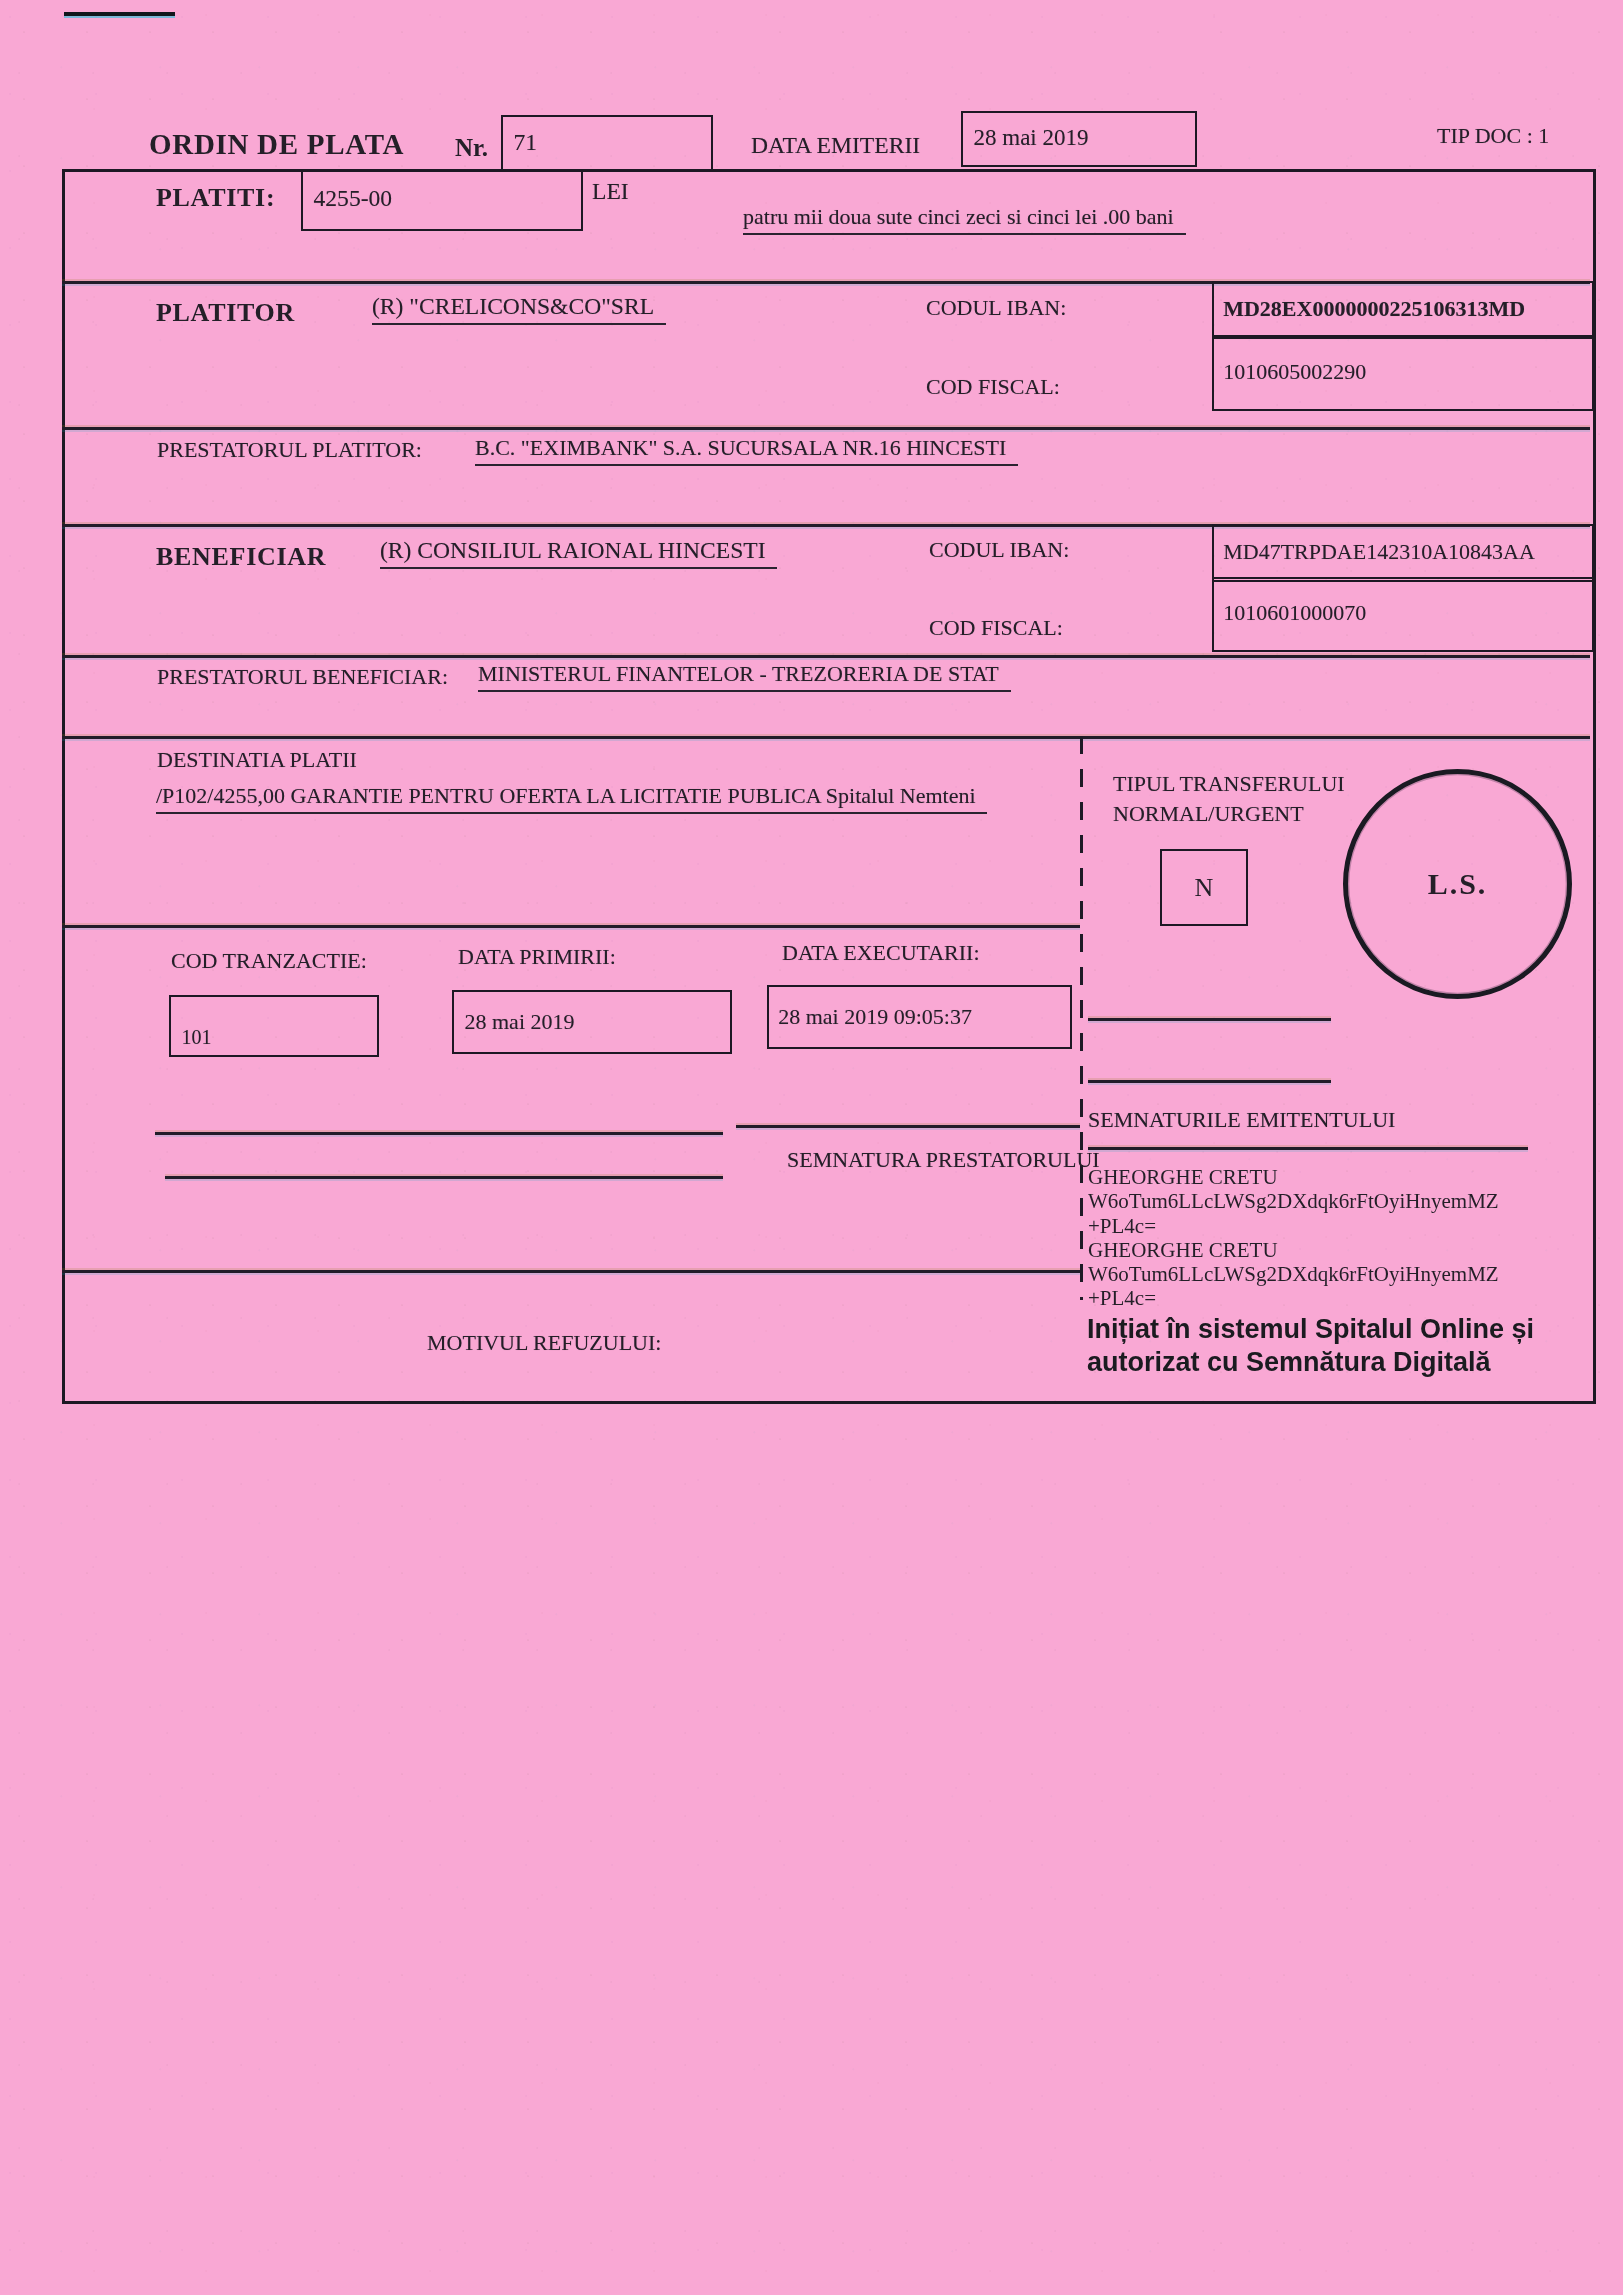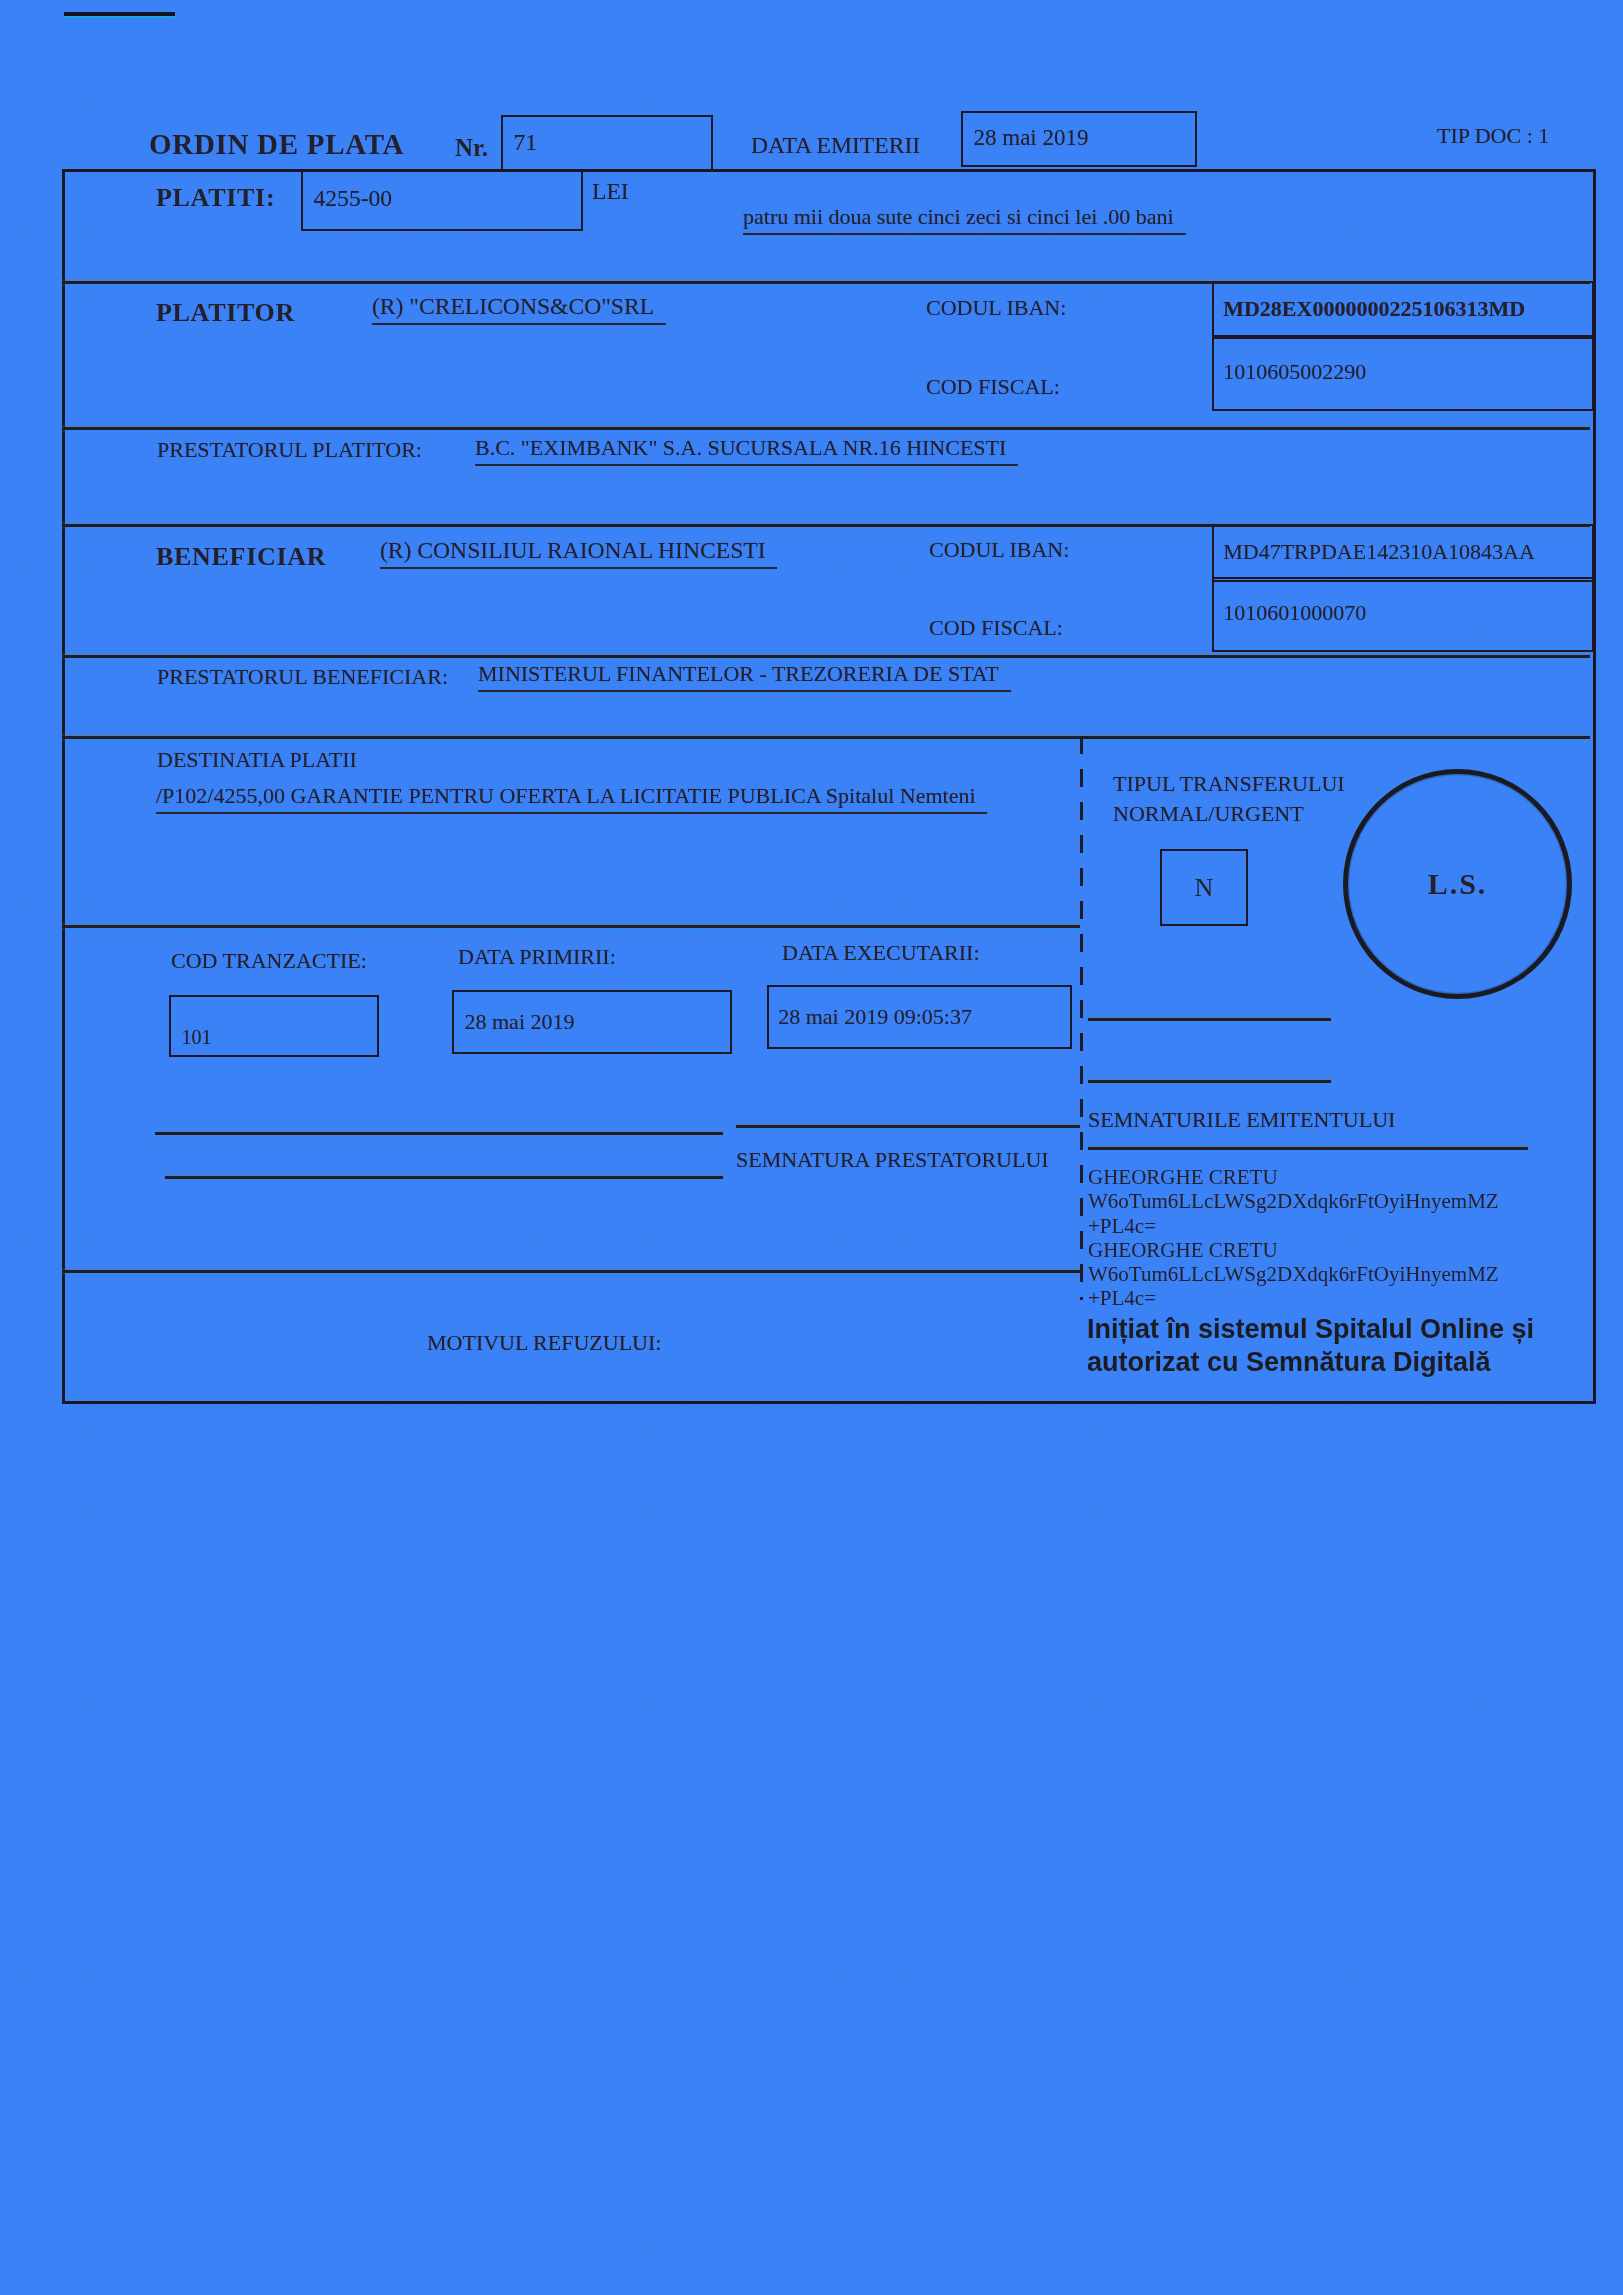--- a/index.html
+++ b/index.html
@@ -1,19 +1,19 @@
 <!DOCTYPE html>
 <html style="font-size:10.5px"><head>
 <meta charset="utf-8">
 <style>
   html,body{margin:0;padding:0;background:#e8e8e4;}
   .page{
     position:relative;
     width:1623px;height:2295px;
-    background:#3b82f6;
+    background:#f9a8d4;
     font-family:"Liberation Serif","DejaVu Serif",serif;
     color:#241f28;
     overflow:hidden;
   }
   
   .page::before{
     content:"";position:absolute;inset:0;pointer-events:none;opacity:.55;
     background-image:
       radial-gradient(circle at 12% 22%, rgba(90,40,140,.07) 0 0.8px, transparent 1.3px),
       radial-gradient(circle at 62% 74%, rgba(0,140,170,.06) 0 0.8px, transparent 1.3px),
@@ -143,21 +143,21 @@
   <div class="box" style="left:452px;top:990px;width:276px;height:60px;">
     <div class="boxtext" style="left:10.5px;top:17px;">28 mai 2019</div>
   </div>
   <div class="box" style="left:767px;top:985px;width:301px;height:60px;">
     <div class="boxtext" style="left:9.2px;top:17px;">28 mai 2019 09:05:37</div>
   </div>
 
   <div class="hline" style="left:155px;top:1132px;width:568px;height:2.6px;"></div>
   <div class="hline" style="left:165px;top:1176px;width:558px;height:2.6px;"></div>
   <div class="hline" style="left:736px;top:1125px;width:344px;height:2.6px;"></div>
-  <div class="abs lbl" style="left:736px;top:1147px;">SEMNATURA PRESTATORULUI</div>
+  <div class="abs lbl" style="left:787px;top:1147px;">SEMNATURA PRESTATORULUI</div>
 
   <div class="abs lbl" style="left:1088px;top:1107px;">SEMNATURILE EMITENTULUI</div>
   <div class="hline" style="left:1088px;top:1147px;width:440px;height:3.3px;"></div>
   <div class="abs sig-line" style="left:1088px;top:1165px;">GHEORGHE CRETU</div>
   <div class="abs sig-line" style="left:1088px;top:1189px;">W6oTum6LLcLWSg2DXdqk6rFtOyiHnyemMZ</div>
   <div class="abs sig-line" style="left:1088px;top:1214px;">+PL4c=</div>
   <div class="abs sig-line" style="left:1088px;top:1238px;">GHEORGHE CRETU</div>
   <div class="abs sig-line" style="left:1088px;top:1262px;">W6oTum6LLcLWSg2DXdqk6rFtOyiHnyemMZ</div>
   <div class="abs sig-line" style="left:1088px;top:1286px;">+PL4c=</div>
   <div class="abs mono-note" style="left:1087px;top:1314px;">Inițiat în sistemul Spitalul Online și</div>

